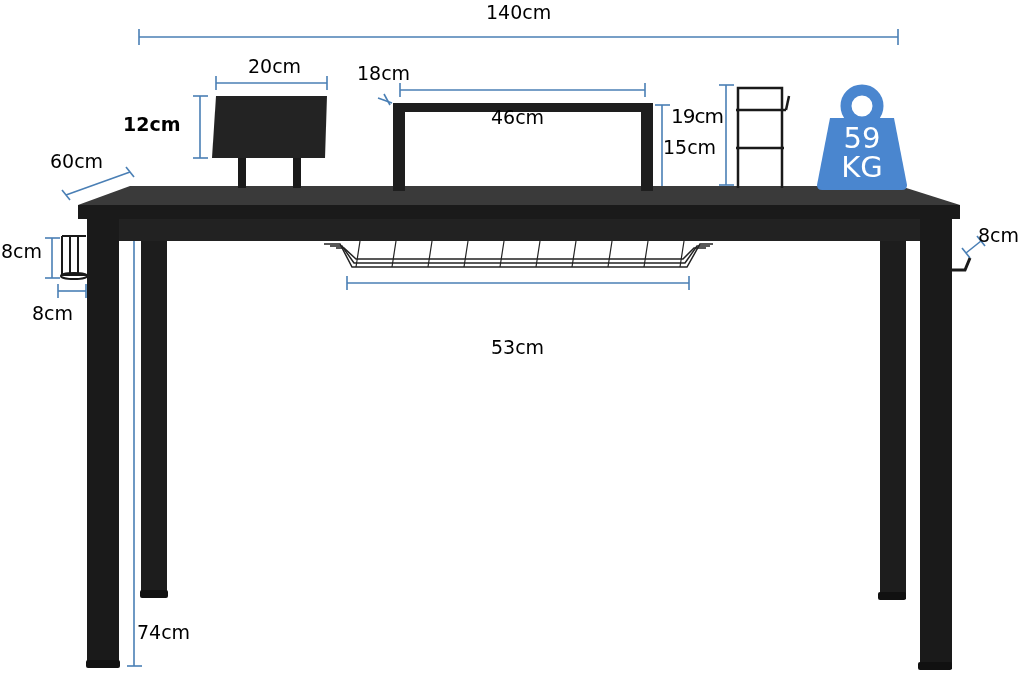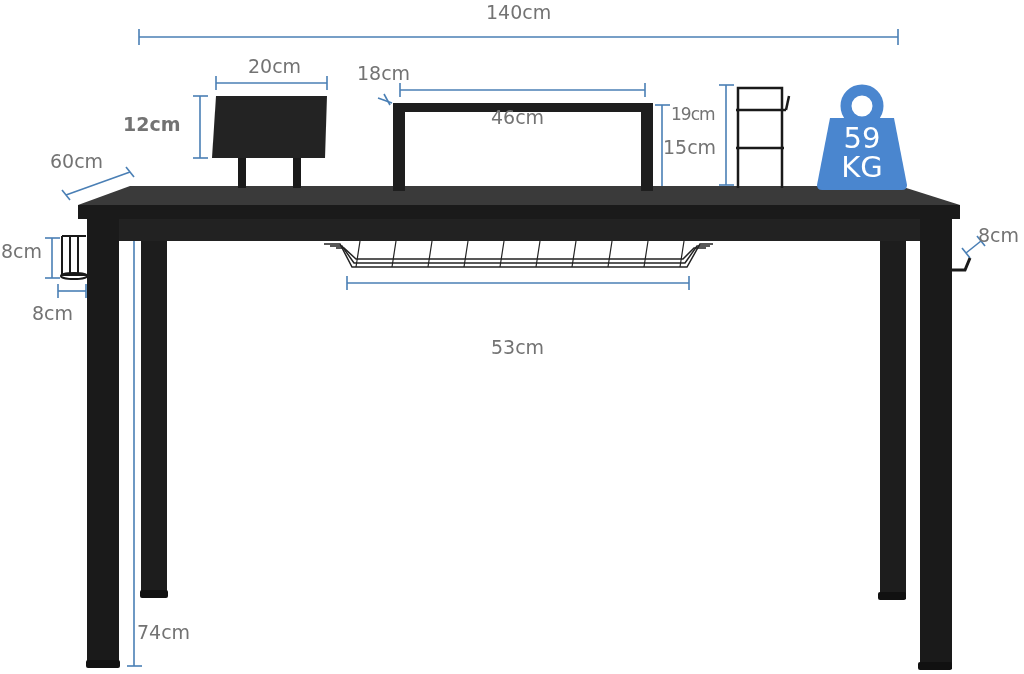--- a/index.html
+++ b/index.html
@@ -1,18 +1,18 @@
 <!DOCTYPE html>
 <html><head>
 <meta charset="utf-8">
 <style>
   html, body { margin:0; padding:0; }
   body { width:1024px; height:674px; background:#ffffff; position:relative; overflow:hidden;
          font-family:"DejaVu Sans", sans-serif; }
-  .lbl { position:absolute; color:#737373; font-size:19px; white-space:nowrap; line-height:1; }
+  .lbl { position:absolute; color:#000000; font-size:19px; white-space:nowrap; line-height:1; }
   svg { position:absolute; left:0; top:0; }
 </style>
 </head>
 <body>
 
 <svg width="1024" height="674">
 
   <g stroke="#4a7fb5" stroke-width="1.6" fill="none">
     <line x1="139" y1="37" x2="898" y2="37"></line>
       <line x1="139" y1="29" x2="139" y2="45"></line>
@@ -109,21 +109,21 @@
 
   <circle cx="862" cy="106" r="16" fill="none" stroke="#4a86cf" stroke-width="11"></circle>
   <path d="M830,118 H894 L907,185 Q907,190 902,190 H822 Q817,190 817,185 Z" fill="#4a86cf"></path>
 </svg>
 
 <div class="lbl" style="left:486px;top:3px;">140cm</div>
 <div class="lbl" style="left:248px;top:57px;">20cm</div>
 <div class="lbl" style="left:123px;top:115px;font-weight:bold;">12cm</div>
 <div class="lbl" style="left:357px;top:64px;">18cm</div>
 <div class="lbl" style="left:491px;top:64px;margin-top:44px;">46cm</div>
-<div class="lbl" style="left:671px;top:106px;font-size:17px;letter-spacing:-1px;">19cm</div>
+<div class="lbl" style="left:671px;top:106px;font-size:20px;letter-spacing:-1px;">19cm</div>
 <div class="lbl" style="left:663px;top:138px;">15cm</div>
 <div class="lbl" style="left:50px;top:152px;">60cm</div>
 <div class="lbl" style="left:1px;top:242px;">8cm</div>
 <div class="lbl" style="left:32px;top:304px;">8cm</div>
 <div class="lbl" style="left:491px;top:294px;margin-top:44px;">53cm</div>
 <div class="lbl" style="left:978px;top:226px;">8cm</div>
 <div class="lbl" style="left:137px;top:623px;">74cm</div>
 
 <div style="position:absolute;left:817px;top:124px;width:90px;text-align:center;color:#fff;font-size:29px;line-height:29px;">
   <div>59</div>

